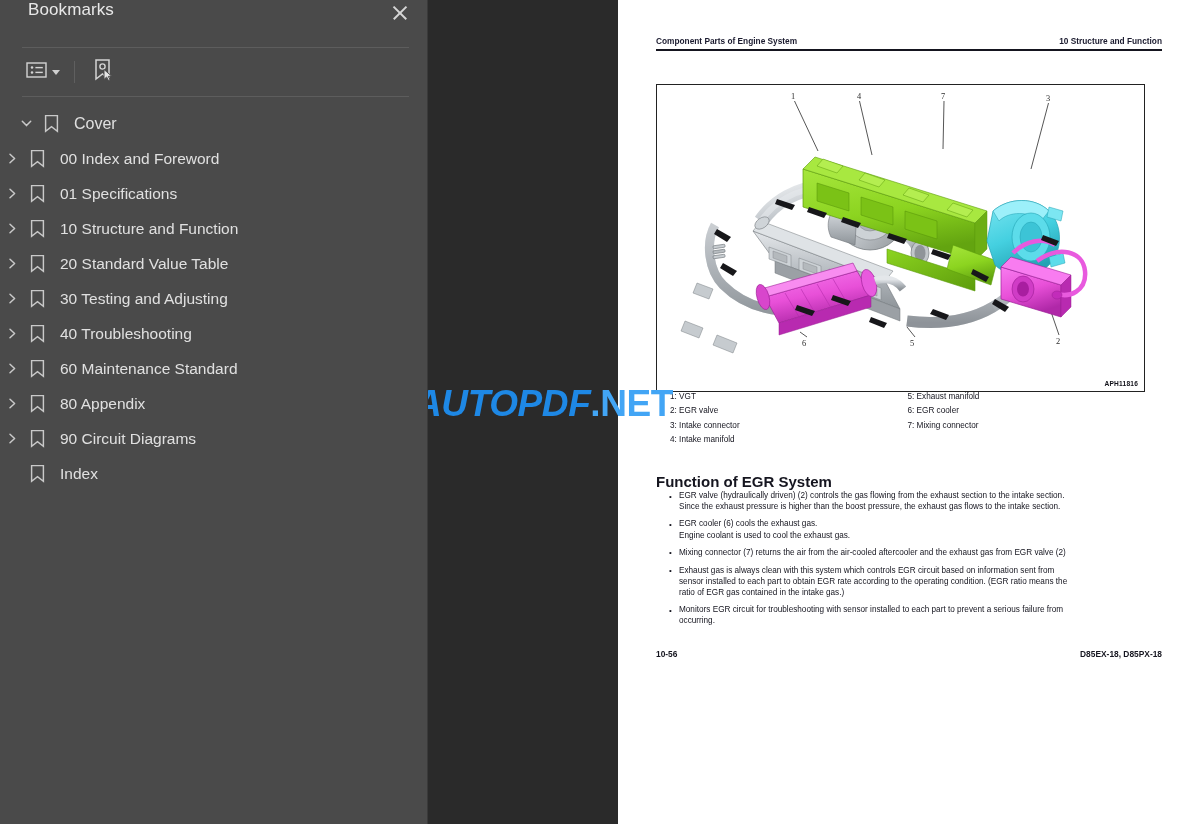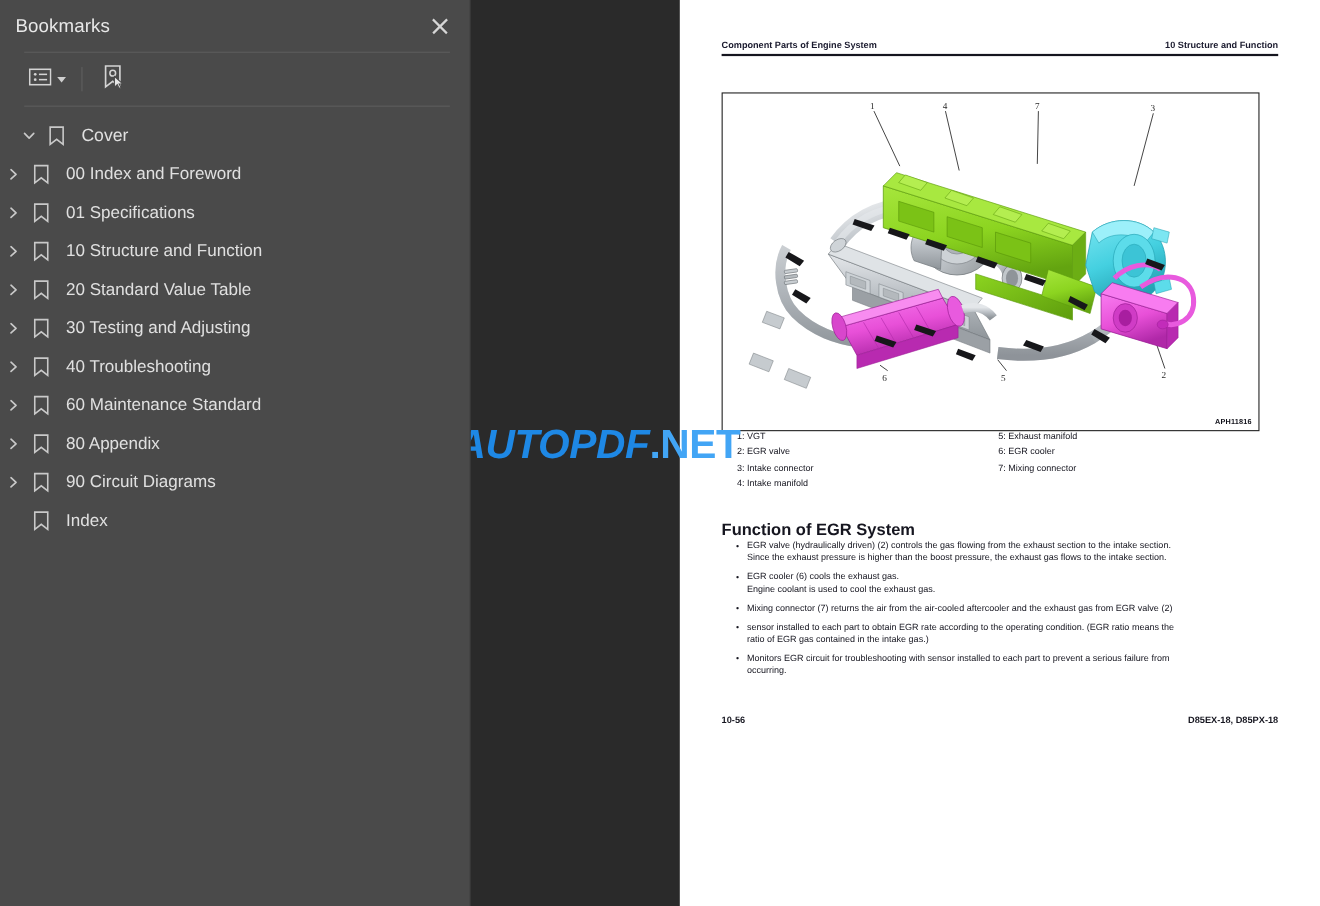--- a/index.html
+++ b/index.html
@@ -21,22 +21,22 @@
     width: 428px;
     height: 824px;
     background: #4a4a4a;
     flex: 0 0 428px;
     box-sizing: border-box;
     border-right: 1px solid #3a3a3a;
   }
   #sidebar-header {
     height: 47px;
     display: flex;
-    align-items: center;
-    padding: 0 14px 0 14px;
+    align-items: flex-start;
+    padding: 0 14px 0 28px;
     box-sizing: border-box;
   }
   #sidebar-title {
     color: #e8e8e8;
     font-size: 17px;
     letter-spacing: .1px;
     flex: 1;
   }
   #close-btn {
     width: 26px; height: 26px;
@@ -667,20 +667,21 @@
             </div>
             <div class="bullet">
               <div class="dot">•</div>
               <div class="txt">
                 <span>Mixing connector (7) returns the air from the air-cooled aftercooler and the exhaust gas from EGR valve (2)</span>
               </div>
             </div>
             <div class="bullet">
               <div class="dot">•</div>
               <div class="txt">
+                <span>Exhaust gas is always clean with this system which controls EGR circuit based on information sent from</span>
                 <span>sensor installed to each part to obtain EGR rate according to the operating condition. (EGR ratio means the</span>
                 <span>ratio of EGR gas contained in the intake gas.)</span>
               </div>
             </div>
             <div class="bullet">
               <div class="dot">•</div>
               <div class="txt">
                 <span>Monitors EGR circuit for troubleshooting with sensor installed to each part to prevent a serious failure from</span>
                 <span>occurring.</span>
               </div>

